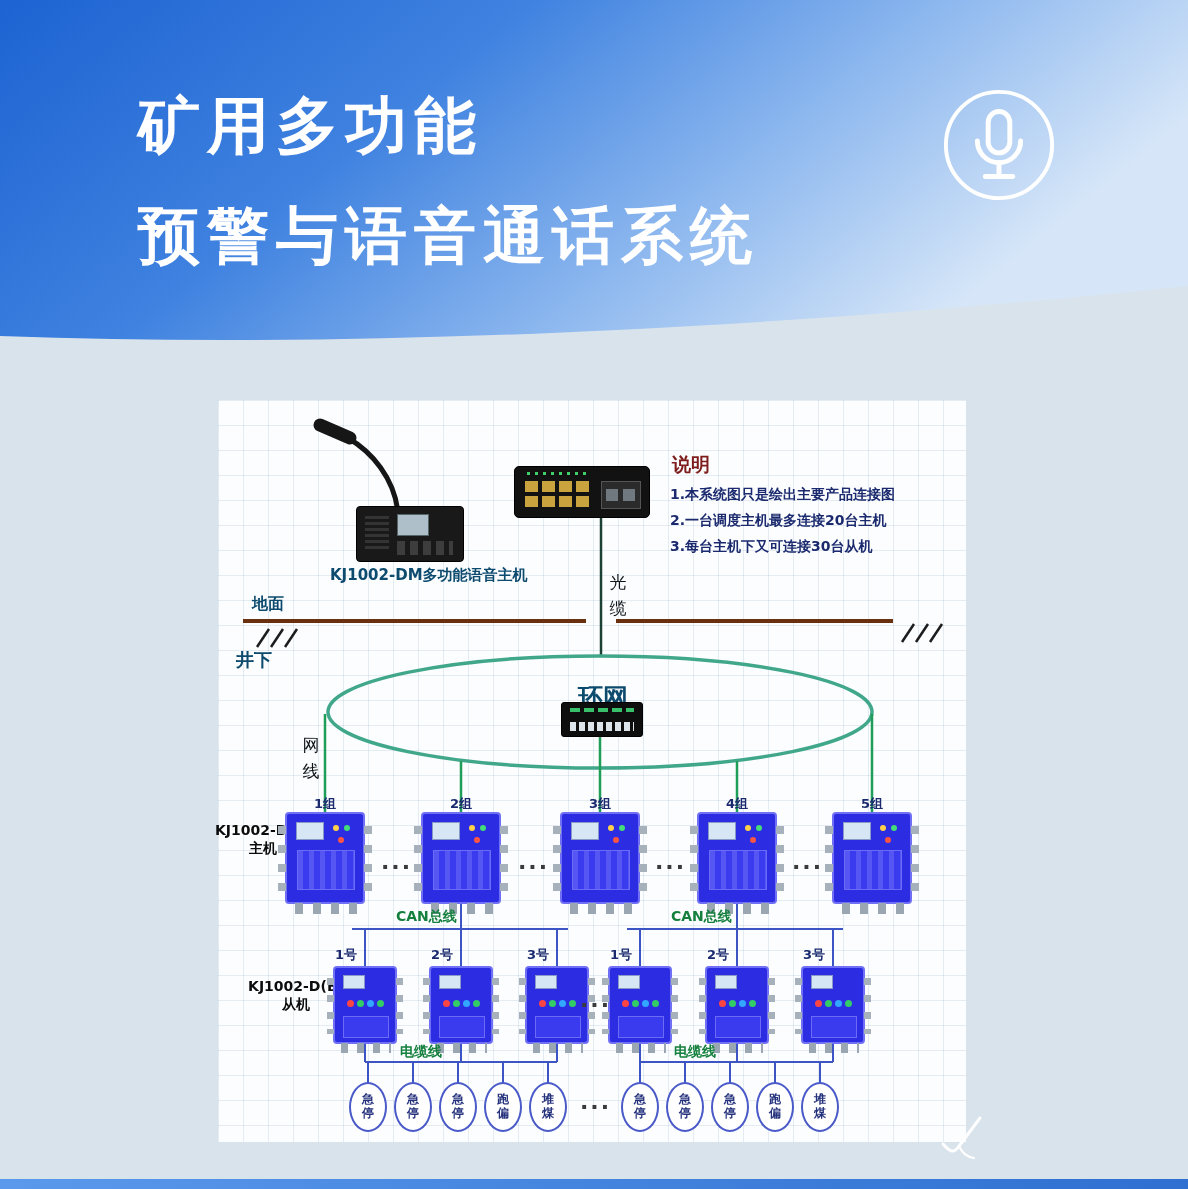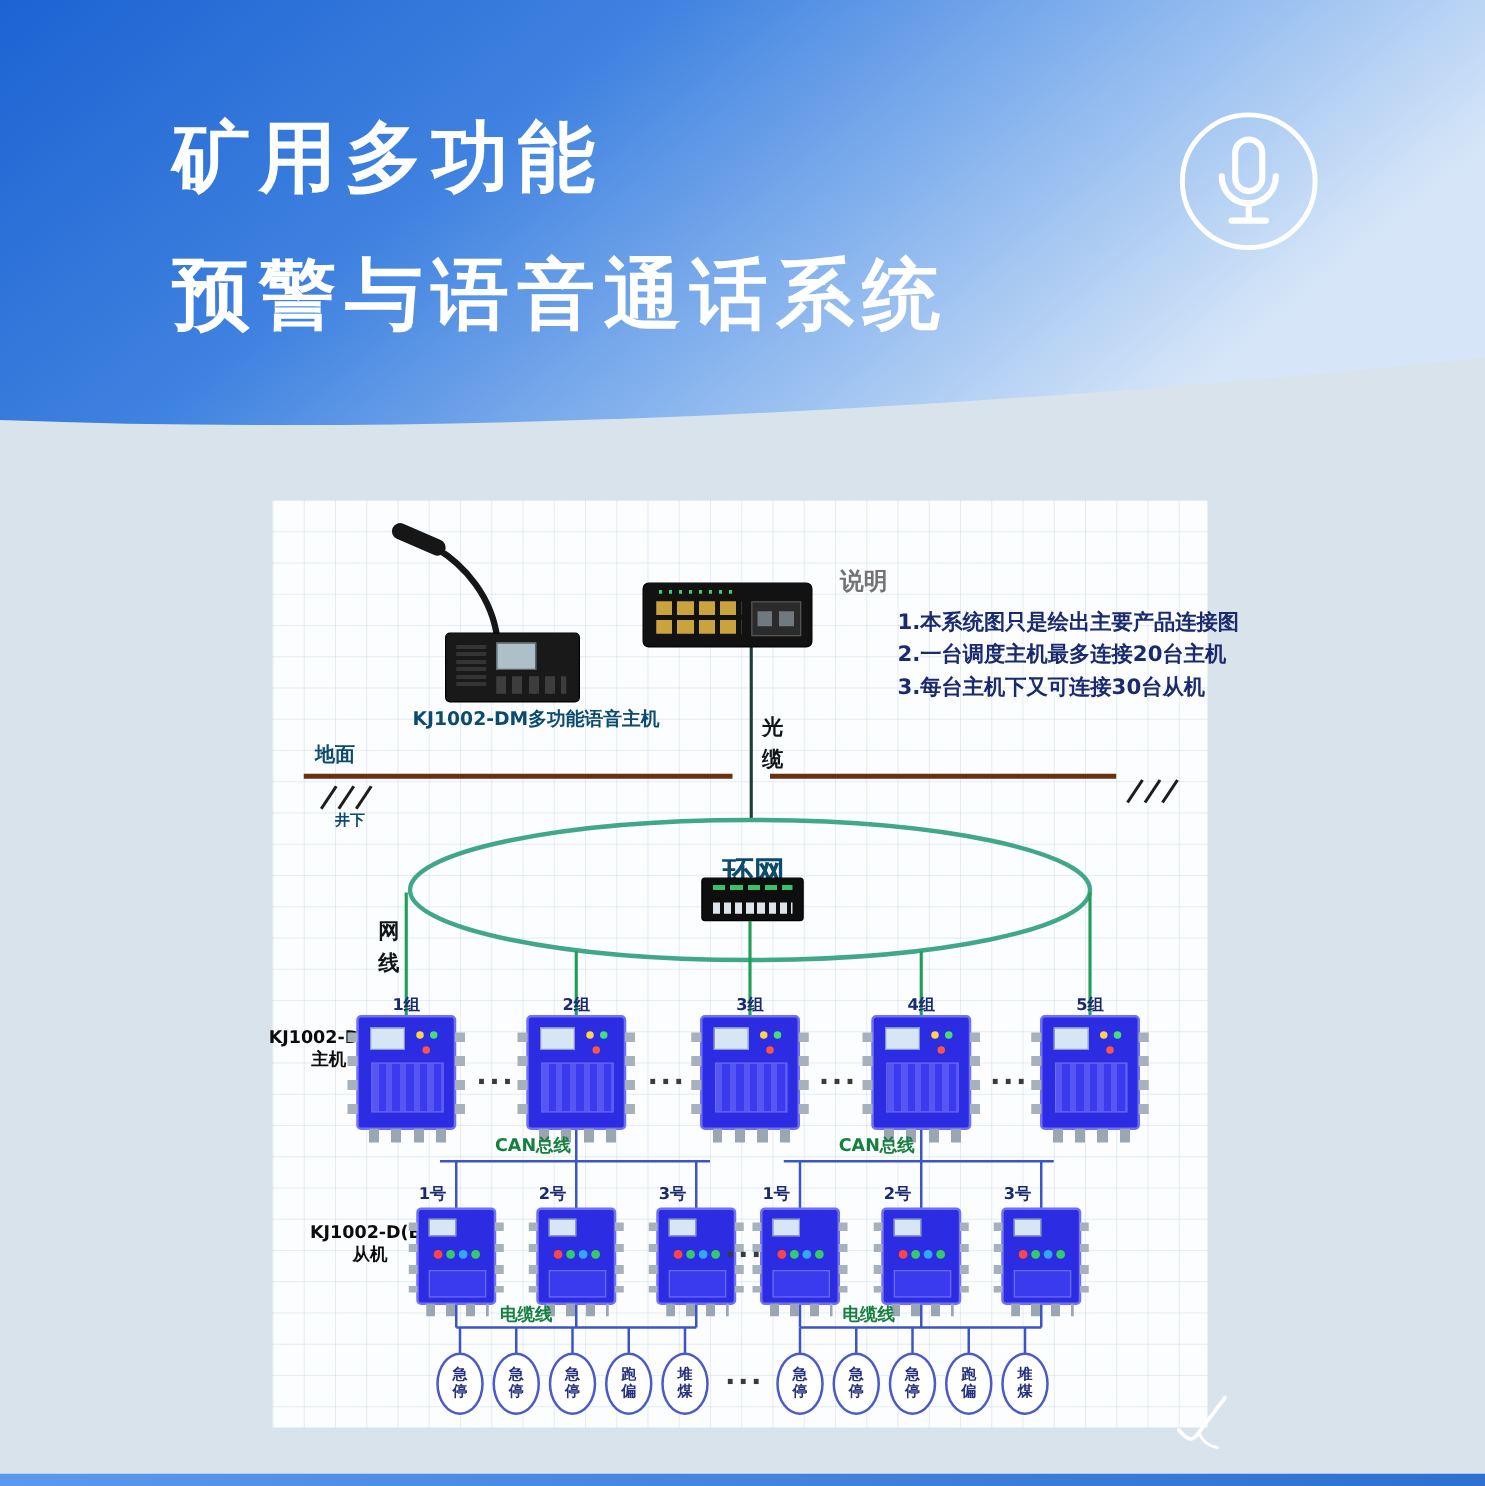--- a/index.html
+++ b/index.html
@@ -24,21 +24,21 @@
       linear-gradient(to right, rgba(110,145,180,.16) 1px, transparent 1px),
       linear-gradient(to bottom, rgba(110,145,180,.16) 1px, transparent 1px),
       #fbfdfe;
     background-size:25px 25px,25px 25px,auto;
   }
   .lines{position:absolute;left:0;top:0;pointer-events:none;}
   
   .lbl{position:absolute;color:#0c4a6e;font-weight:700;white-space:nowrap;}
   .navy{color:#15803d;}
   .vlabel{
-    position:absolute;width:20px;font-weight:700;font-size:17px;color:#101418;
+    position:absolute;width:20px;font-weight:400;font-size:17px;color:#101418;
     line-height:1.5;text-align:center;white-space:normal;word-break:break-all;
   }
   .dots{position:absolute;font-weight:700;color:#3a3a3a;font-size:22px;letter-spacing:2px;}
   .grp{position:absolute;width:40px;text-align:center;font-size:13px;font-weight:700;color:#1b2a6e;}
   .num{position:absolute;width:26px;text-align:right;font-size:13px;font-weight:700;color:#1b2a6e;}
   .kj{position:absolute;text-align:center;font-size:14px;font-weight:700;color:#0c0c0c;line-height:1.25;}
   
   .console{position:absolute;left:356px;top:506px;width:106px;height:54px;background:#191919;border:1px solid #000;border-radius:4px;}
   .c-screen{position:absolute;left:40px;top:7px;width:30px;height:20px;background:#aebfca;border:1px solid #566;}
   .c-speaker{position:absolute;left:8px;top:9px;width:24px;height:34px;background:repeating-linear-gradient(180deg,#343434 0 3px,transparent 3px 6px);}
@@ -70,22 +70,22 @@
   .slave::after{right:-8px;}
   .s-screen{position:absolute;left:8px;top:7px;width:20px;height:12px;background:#d7e6f5;border:1px solid #8899c8;}
   .s-leds{position:absolute;left:12px;top:32px;width:7px;height:7px;border-radius:50%;background:#ff4444;box-shadow:10px 0 0 #33cc66,20px 0 0 #33a6ff,30px 0 0 #33cc66;}
   .s-panel{position:absolute;left:8px;top:48px;width:44px;height:20px;background:#3a3aee;border:1px solid #6b6bf8;}
   .s-glands{position:absolute;left:6px;bottom:-11px;width:50px;height:10px;background:repeating-linear-gradient(90deg,#9aa6b2 0 7px,transparent 7px 16px);}
   
   .oval{position:absolute;top:1082px;width:38px;height:50px;border:2px solid #4a5ac8;border-radius:50%;background:#ffffff;
     display:flex;align-items:center;justify-content:center;box-sizing:border-box;}
   .oval-label{width:14px;text-align:center;font-size:12px;font-weight:700;color:#24317c;line-height:1.15;word-break:break-all;}
   
-  .notes-head{position:absolute;left:672px;top:452px;font-size:19px;font-weight:700;color:#737373;}
-  .note-item{position:absolute;left:670px;width:300px;font-size:17px;font-weight:600;color:#1b2a6e;margin-left:48px;}
+  .notes-head{position:absolute;left:672px;top:452px;font-size:19px;font-weight:700;color:#7f1d1d;}
+  .note-item{position:absolute;left:670px;width:300px;font-size:14px;font-weight:600;color:#1b2a6e;}
   
   .watermark{position:absolute;left:938px;top:1114px;width:220px;color:#ffffff;display:flex;align-items:center;gap:10px;}
   .wm-text{display:flex;flex-direction:column;}
   .wm-name{font-size:27px;font-weight:700;letter-spacing:3px;white-space:nowrap;}
   .wm-latin{font-size:9px;letter-spacing:4px;margin-top:3px;white-space:nowrap;}
   .bottom-strip{position:absolute;left:0;bottom:0;width:1188px;height:10px;background:linear-gradient(90deg,#5b99ec,#2e6fd0);}
 </style>
 </head>
 <body>
 
@@ -196,21 +196,21 @@
     <div class="sw-uplink"></div>
   </div>
 
   <div class="notes-head">说明</div>
   <div class="note-item" style="top:486px;">1.本系统图只是绘出主要产品连接图</div>
   <div class="note-item" style="top:512px;">2.一台调度主机最多连接20台主机</div>
   <div class="note-item" style="top:538px;">3.每台主机下又可连接30台从机</div>
 
   <div class="vlabel" style="left:608px;top:570px;">光缆</div>
   <div class="lbl" style="left:252px;top:594px;font-size:16px;">地面</div>
-  <div class="lbl" style="left:268px;top:648px;font-size:12px;text-align:right;">井下</div>
+  <div class="lbl" style="left:236px;top:648px;font-size:18px;text-align:right;">井下</div>
   <div class="lbl" style="left:578px;top:681px;font-size:25px;">环网</div>
   <div class="vlabel" style="left:301px;top:733px;">网线</div>
 
   <div class="rswitch">
     <div class="rs-text"></div>
     <div class="rs-ports"></div>
   </div>
 
   <div class="grp" style="left:305px;top:795px;">1组</div>
   <div class="grp" style="left:441px;top:795px;">2组</div>

